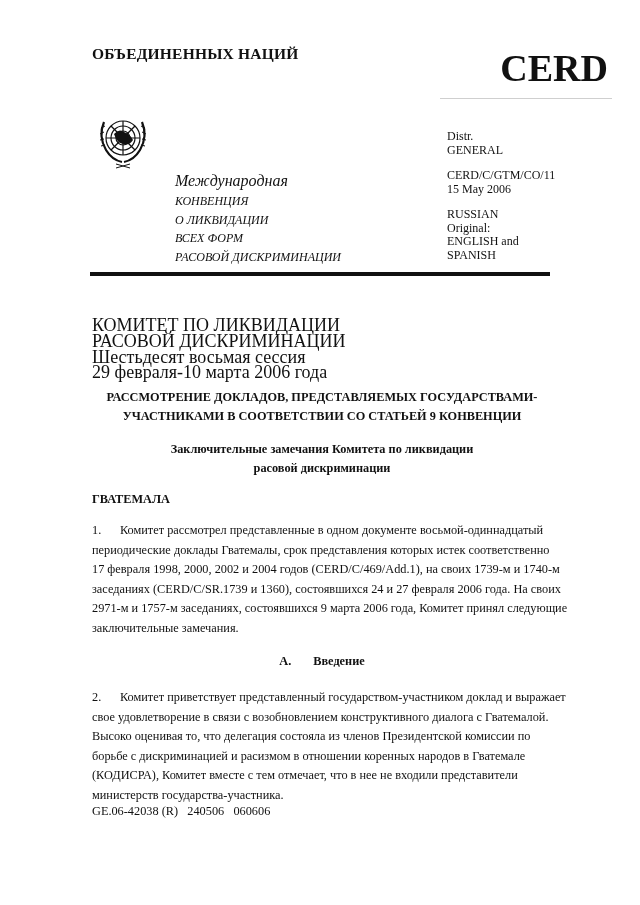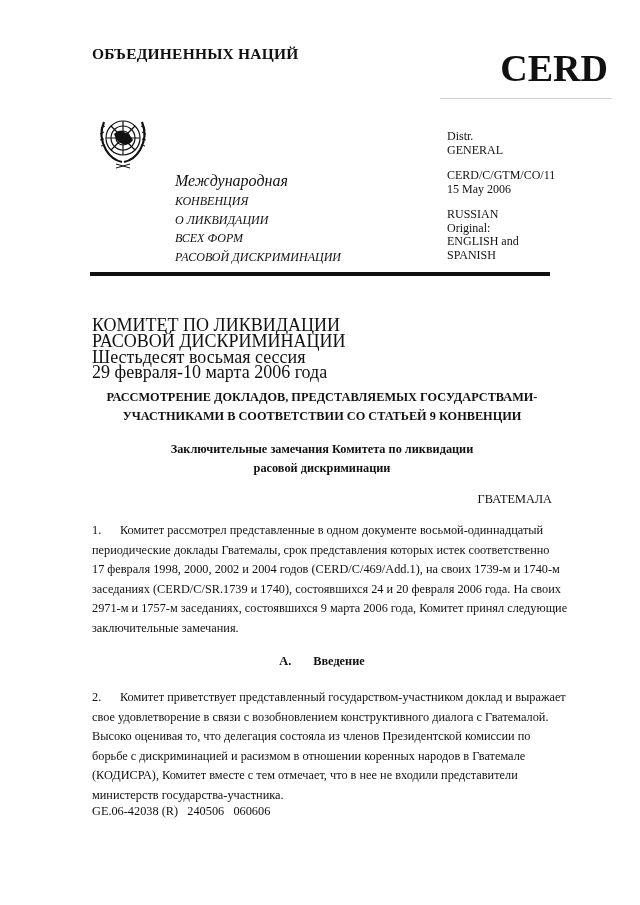--- a/index.html
+++ b/index.html
@@ -13,21 +13,21 @@
   .conv { left: 175px; top: 130px; font-style: italic; font-size: 12px; line-height: 18.6px; margin-top: 40px; }
   .conv .first { font-size: 16px; line-height: 22px; }
   .distr { left: 447px; top: 130px; font-size: 12px; line-height: 13.5px; }
   .distr .gap { height: 12px; }
   .distr .orig { display: flex; flex-direction: column; }
   .distr .orig span.lbl { width: 62px; }
   .rule { left: 90px; top: 272px; width: 460px; height: 4px; background: #111; }
   .committee { left: 92px; top: 290px; font-size: 18px; line-height: 15.8px; margin-top: 28px; }
   .title { left: 92px; top: 388px; width: 460px; text-align: center; font-weight: bold; font-size: 12.3px; line-height: 19px; }
   .subtitle { left: 92px; top: 440px; width: 460px; text-align: center; font-weight: bold; font-size: 12.3px; line-height: 19px; }
-  .country { left: 92px; top: 490px; width: 460px; text-align: right; font-weight: normal; font-size: 12.3px; line-height: 19px; }
+  .country { left: 92px; top: 490px; width: 460px; text-align: left; font-weight: bold; font-size: 12.3px; line-height: 19px; }
   .para { left: 92px; width: 460px; font-size: 12.3px; line-height: 19.6px; white-space: nowrap; }
   .para .num { display: inline-block; width: 28px; }
   .p1 { top: 521px; }
   .p2 { top: 688px; }
   .section { left: 92px; top: 652px; width: 460px; text-align: center; font-weight: bold; font-size: 12.3px; line-height: 19px; }
   .section .letter { display: inline-block; width: 34px; text-align: left; }
   .footer { left: 92px; top: 803px; font-size: 12.3px; line-height: 16px; white-space: pre; }
 </style>
 </head>
 <body>
@@ -110,21 +110,21 @@
 <div class="abs subtitle">
   <div>Заключительные замечания Комитета по ликвидации</div>
   <div>расовой дискриминации</div>
 </div>
 <div class="abs country">ГВАТЕМАЛА</div>
 
 <div class="abs para p1">
   <div><span class="num">1.</span><span>Комитет рассмотрел представленные в одном документе восьмой-одиннадцатый</span></div>
   <div>периодические доклады Гватемалы, срок представления которых истек соответственно</div>
   <div>17 февраля 1998, 2000, 2002 и 2004 годов (CERD/C/469/Add.1), на своих 1739-м и 1740-м</div>
-  <div>заседаниях (CERD/C/SR.1739 и 1740), состоявшихся 24 и 20 февраля 2006 года.  На своих</div>
+  <div>заседаниях (CERD/C/SR.1739 и 1360), состоявшихся 24 и 27 февраля 2006 года.  На своих</div>
   <div>2971-м и 1757-м заседаниях, состоявшихся 9 марта 2006 года, Комитет принял следующие</div>
   <div>заключительные замечания.</div>
 </div>
 
 <div class="abs section">
   <span class="letter">A.</span><span>Введение</span>
 </div>
 
 <div class="abs para p2">
   <div><span class="num">2.</span><span>Комитет приветствует представленный государством-участником доклад и выражает</span></div>

